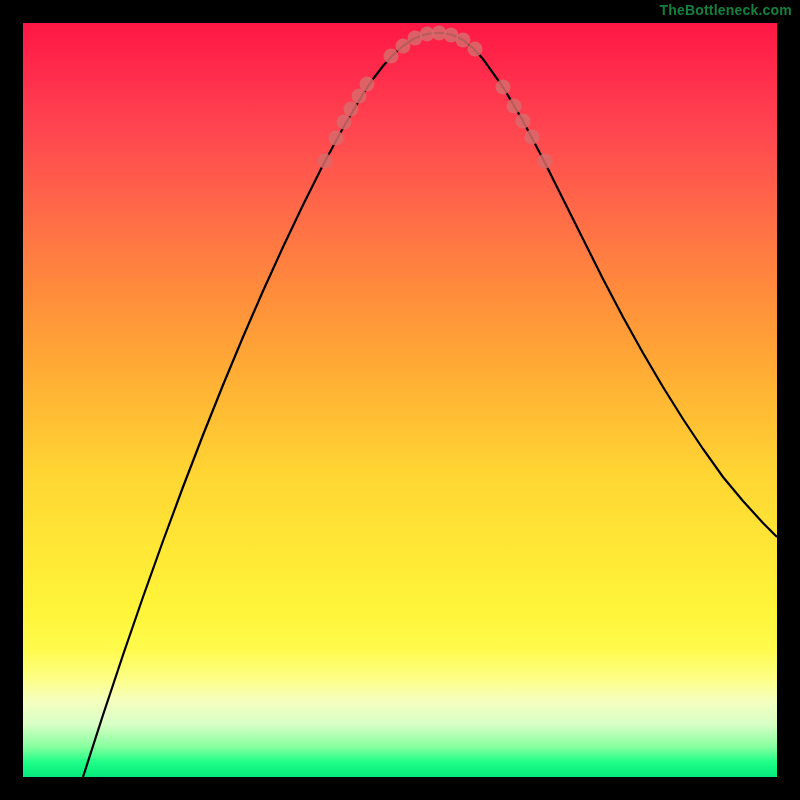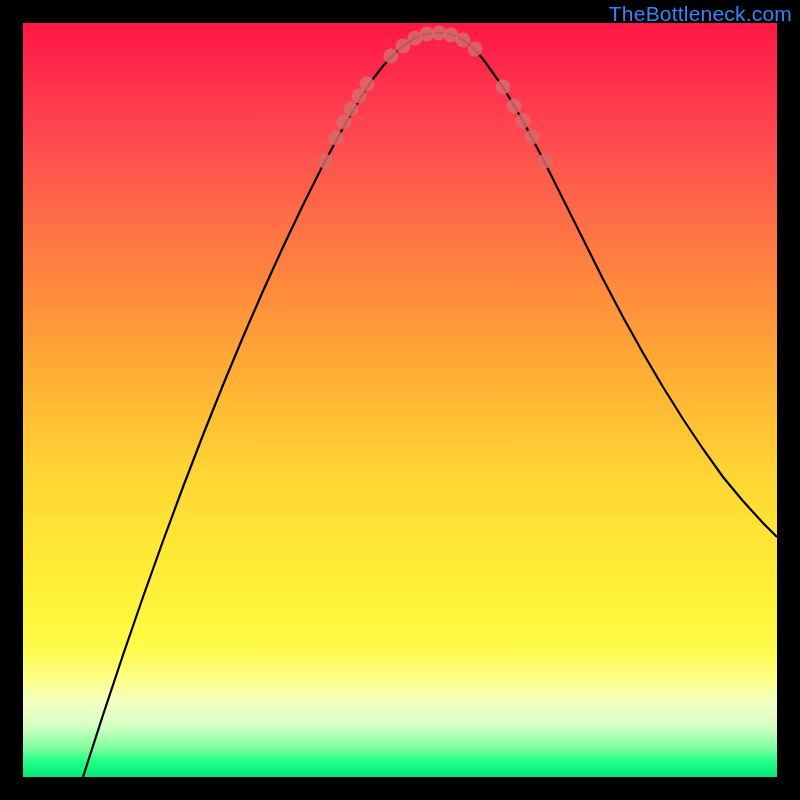--- a/index.html
+++ b/index.html
@@ -32,23 +32,23 @@
       #f4ffc0 90%,
       #d8ffc6 93%,
       #86ff9f 96%,
       #20ff88 98%,
       #04e87a 100%);
   }
   .watermark {
     position: absolute;
     top: 2px;
     right: 8px;
-    color: #3b82f6;
-    font-size: 21px;
-    font-weight: 400;
+    color: #15803d;
+    font-size: 14px;
+    font-weight: 700;
     letter-spacing: 0.2px;
     z-index: 10;
   }
   svg.plot {
     position: absolute;
     left: 0;
     top: 0;
     width: 754px;
     height: 754px;
   }

